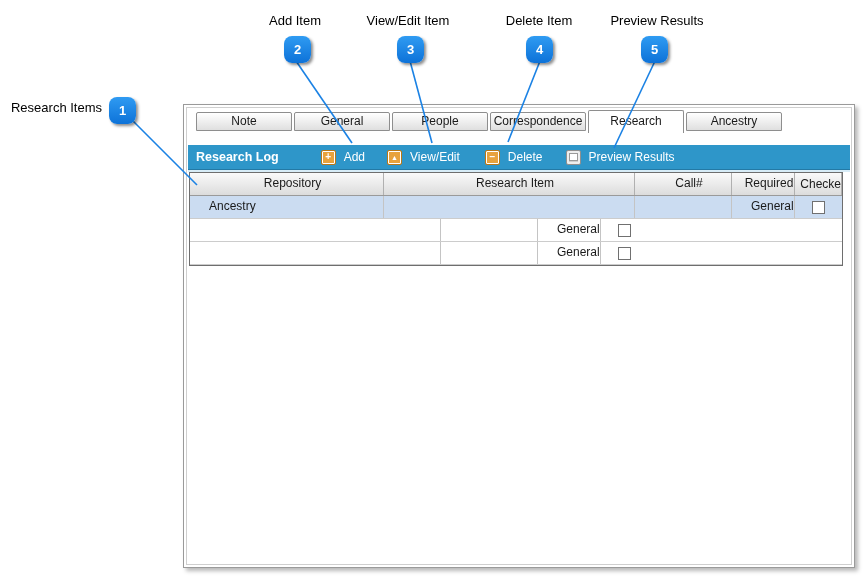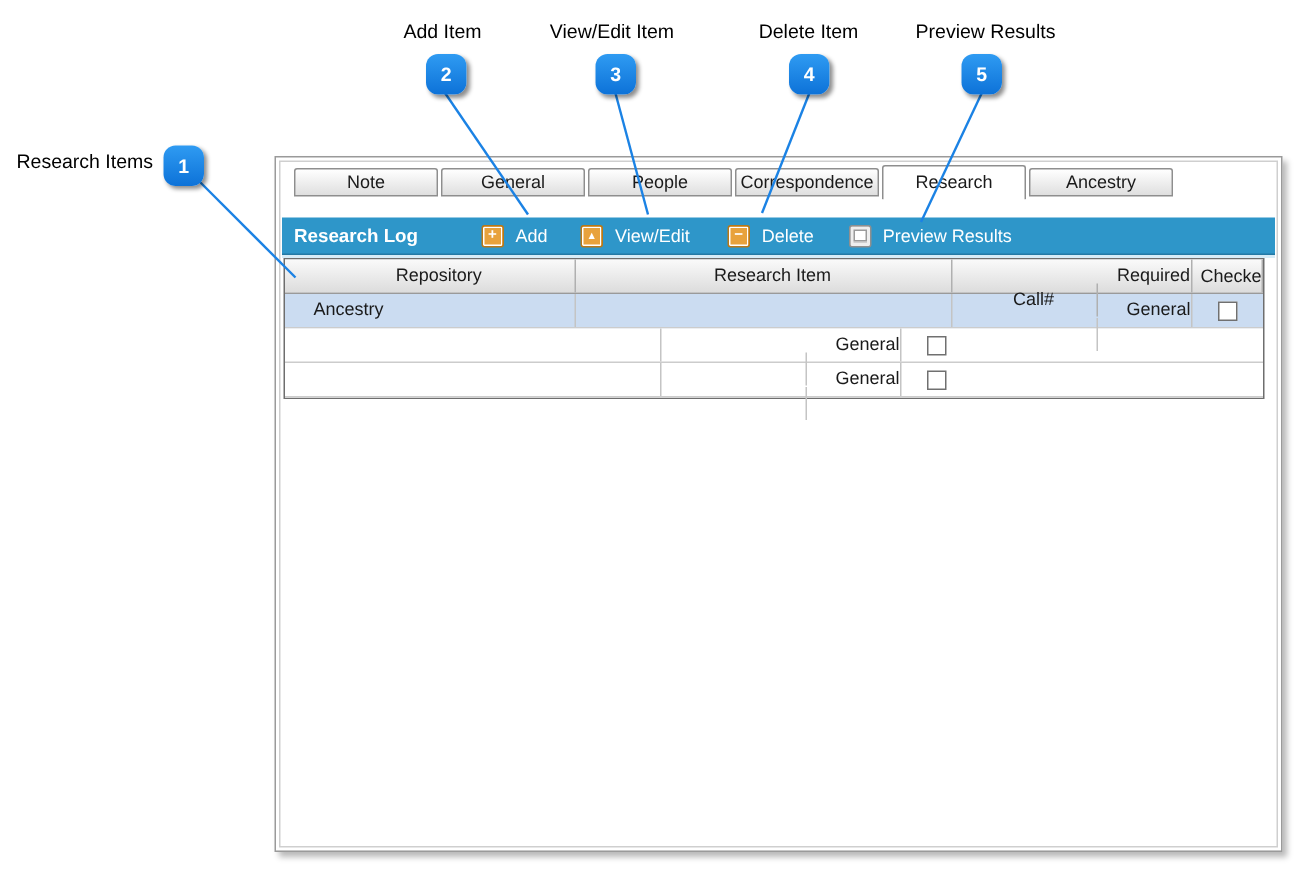--- a/index.html
+++ b/index.html
@@ -101,21 +101,21 @@
     background:#ffffff;
   }
   .grid-row { display:flex; height:22px; }
   .cell {
     box-sizing:border-box; height:22px; line-height:21px;
     border-right:1px solid #c4c4c4; padding-left:19px;
     overflow:hidden; white-space:nowrap;
   }
   .c-repo { width:194px; }
   .c-item { width:251px; }
-  .c-call { width:97px;margin-top:16px; }
+  .c-call { width:97px; }
   .c-req  { width:63px; }
   .c-chk  { width:47px; border-right:none; display:flex; align-items:center; justify-content:center; padding-left:0; }
 
   .grid-header { background:linear-gradient(#fafafa,#dcdcdc); border-bottom:1px solid #9a9a9a; }
   .grid-header .cell { text-align:center; padding-left:12px; border-right:1px solid #b0b0b0; }
 
   .data-row { background:#ffffff; border-bottom:1px solid #cccccc; }
   .data-row.selected { background:#cbdcf1; }
 
   .checkbox {

